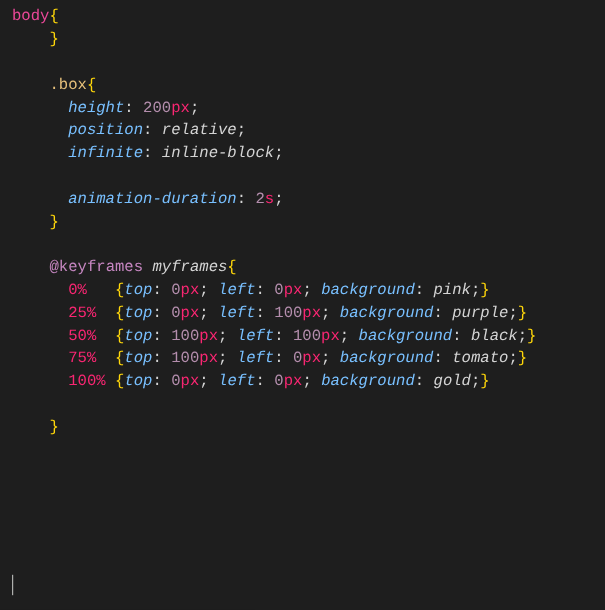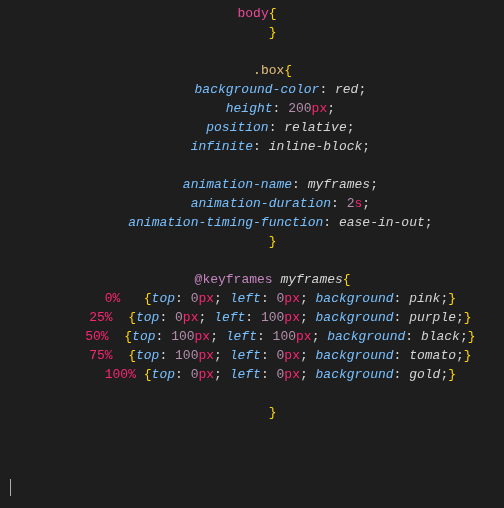--- a/index.html
+++ b/index.html
@@ -11,21 +11,20 @@
     font-size: 13px;
     line-height: 19px;
     color: #d4d4d4;
     width: 504px;
     height: 508px;
     overflow: hidden;
   }
   .editor {
     padding: 4px 0 0 10px;
     position: relative;
-    text-align: center;
   }
   .line { white-space: pre; }
   .tag { color: #ec4899; font-style: normal;}
   .brace { color: #ffd70a; font-style: normal;}
   .selector { color: #e6c07b; font-style: normal;}
   .prop { color: #79c0ff; }
   .value { color: #d4d4d4; }
   .num { color: #b48ead; font-style: normal;}
   .unit { color: #f92672; font-style: normal;}
   .semi { color: #d4d4d4; font-style: normal;}
@@ -46,28 +45,25 @@
 <div class="editor">
 
 <div class="line"><span class="tag">body</span><span class="brace">{</span></div>
 
 
 <div class="line">    <span class="brace">}</span></div>
 <div class="line"> </div>
 
 <div class="line">    <span class="selector">.box</span><span class="brace">{</span></div>
 
-<div class="line">      <span class="prop">background-color</span><span class="semi">:</span> <span class="value">red</span><span class="semi">;</span></div>
     <div class="line">      <span class="prop">height</span><span class="semi">:</span> <span class="num">200</span><span class="unit">px</span><span class="semi">;</span></div>
     <div class="line">      <span class="prop">position</span><span class="semi">:</span> <span class="value">relative</span><span class="semi">;</span></div>
     <div class="line">      <span class="prop">infinite</span><span class="semi">:</span> <span class="value">inline-block</span><span class="semi">;</span></div>
 <div class="line"> </div>
-<div class="line">      <span class="prop">animation-name</span><span class="semi">:</span> <span class="value">myframes</span><span class="semi">;</span></div>
     <div class="line">      <span class="prop">animation-duration</span><span class="semi">:</span> <span class="num">2</span><span class="unit">s</span><span class="semi">;</span></div>
-    <div class="line">      <span class="prop">animation-timing-function</span><span class="semi">:</span> <span class="value">ease-in-out</span><span class="semi">;</span></div>
 
 <div class="line">    <span class="brace">}</span></div>
 <div class="line"> </div>
 
 <div class="line">    <span class="at">@keyframes</span> <span class="value">myframes</span><span class="brace">{</span></div>
 
 <div class="line">      <span class="pct">0%</span>   <span class="brace">{</span><span class="prop">top</span><span class="semi">:</span> <span class="num">0</span><span class="unit">px</span><span class="semi">;</span> <span class="prop">left</span><span class="semi">:</span> <span class="num">0</span><span class="unit">px</span><span class="semi">;</span> <span class="prop">background</span><span class="semi">:</span> <span class="value">pink</span><span class="semi">;</span><span class="brace">}</span></div>
     <div class="line">      <span class="pct">25%</span>  <span class="brace">{</span><span class="prop">top</span><span class="semi">:</span> <span class="num">0</span><span class="unit">px</span><span class="semi">;</span> <span class="prop">left</span><span class="semi">:</span> <span class="num">100</span><span class="unit">px</span><span class="semi">;</span> <span class="prop">background</span><span class="semi">:</span> <span class="value">purple</span><span class="semi">;</span><span class="brace">}</span></div>
     <div class="line">      <span class="pct">50%</span>  <span class="brace">{</span><span class="prop">top</span><span class="semi">:</span> <span class="num">100</span><span class="unit">px</span><span class="semi">;</span> <span class="prop">left</span><span class="semi">:</span> <span class="num">100</span><span class="unit">px</span><span class="semi">;</span> <span class="prop">background</span><span class="semi">:</span> <span class="value">black</span><span class="semi">;</span><span class="brace">}</span></div>
     <div class="line">      <span class="pct">75%</span>  <span class="brace">{</span><span class="prop">top</span><span class="semi">:</span> <span class="num">100</span><span class="unit">px</span><span class="semi">;</span> <span class="prop">left</span><span class="semi">:</span> <span class="num">0</span><span class="unit">px</span><span class="semi">;</span> <span class="prop">background</span><span class="semi">:</span> <span class="value">tomato</span><span class="semi">;</span><span class="brace">}</span></div>

